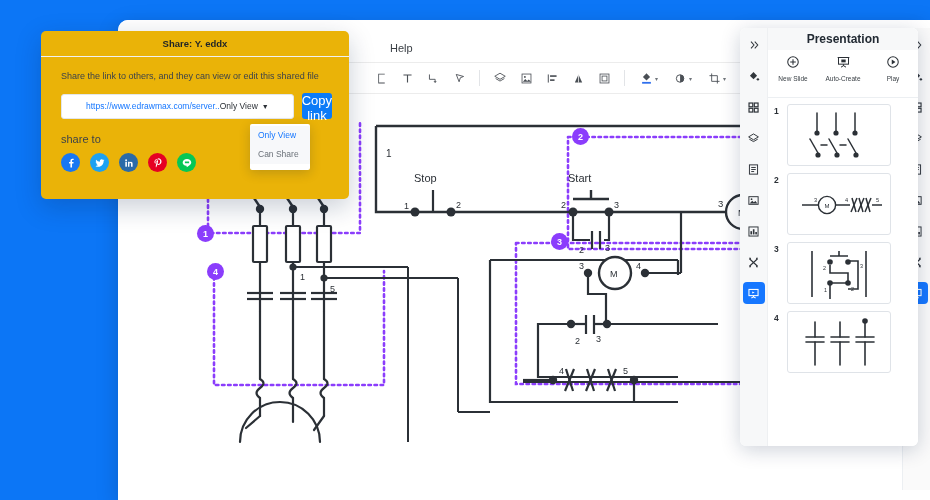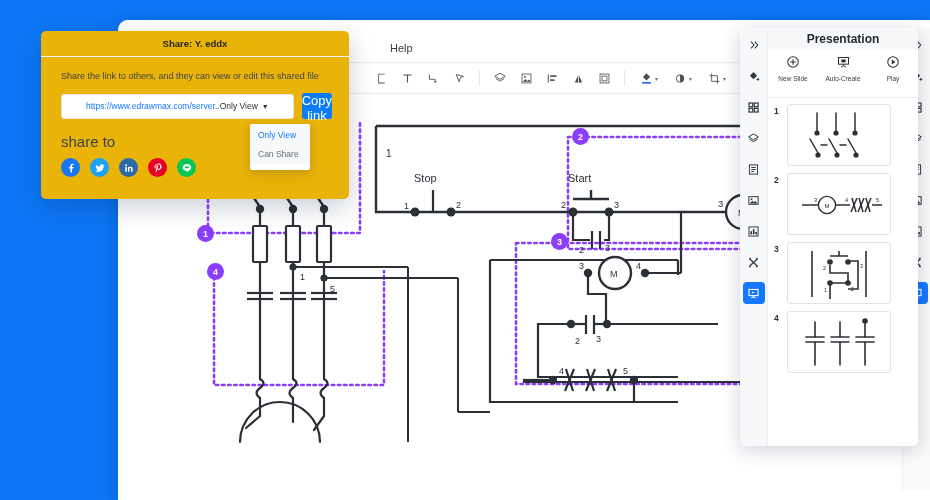--- a/index.html
+++ b/index.html
@@ -164,21 +164,21 @@
     font-size: 8.5px; color: #2b3036; white-space: nowrap;
   }
   #copy-btn {
     width: 62px; height: 26px;
     background: #0b7bf7; color: #fff;
     border: none; border-radius: 3px;
     font-size: 13px; font-family: inherit;
     cursor: pointer;
   }
   #share-to-label {
-    font-size: 15px; color: #3d434a;
+    font-size: 11px; color: #3d434a;
     padding: 14px 0 0 20px;
   }
   #social-row {
     display: flex; gap: 10px; padding: 8px 0 0 20px;
   }
   .social {
     width: 19px; height: 19px; border-radius: 50%;
     display: flex; align-items: center; justify-content: center;
     color: #fff;
   }

